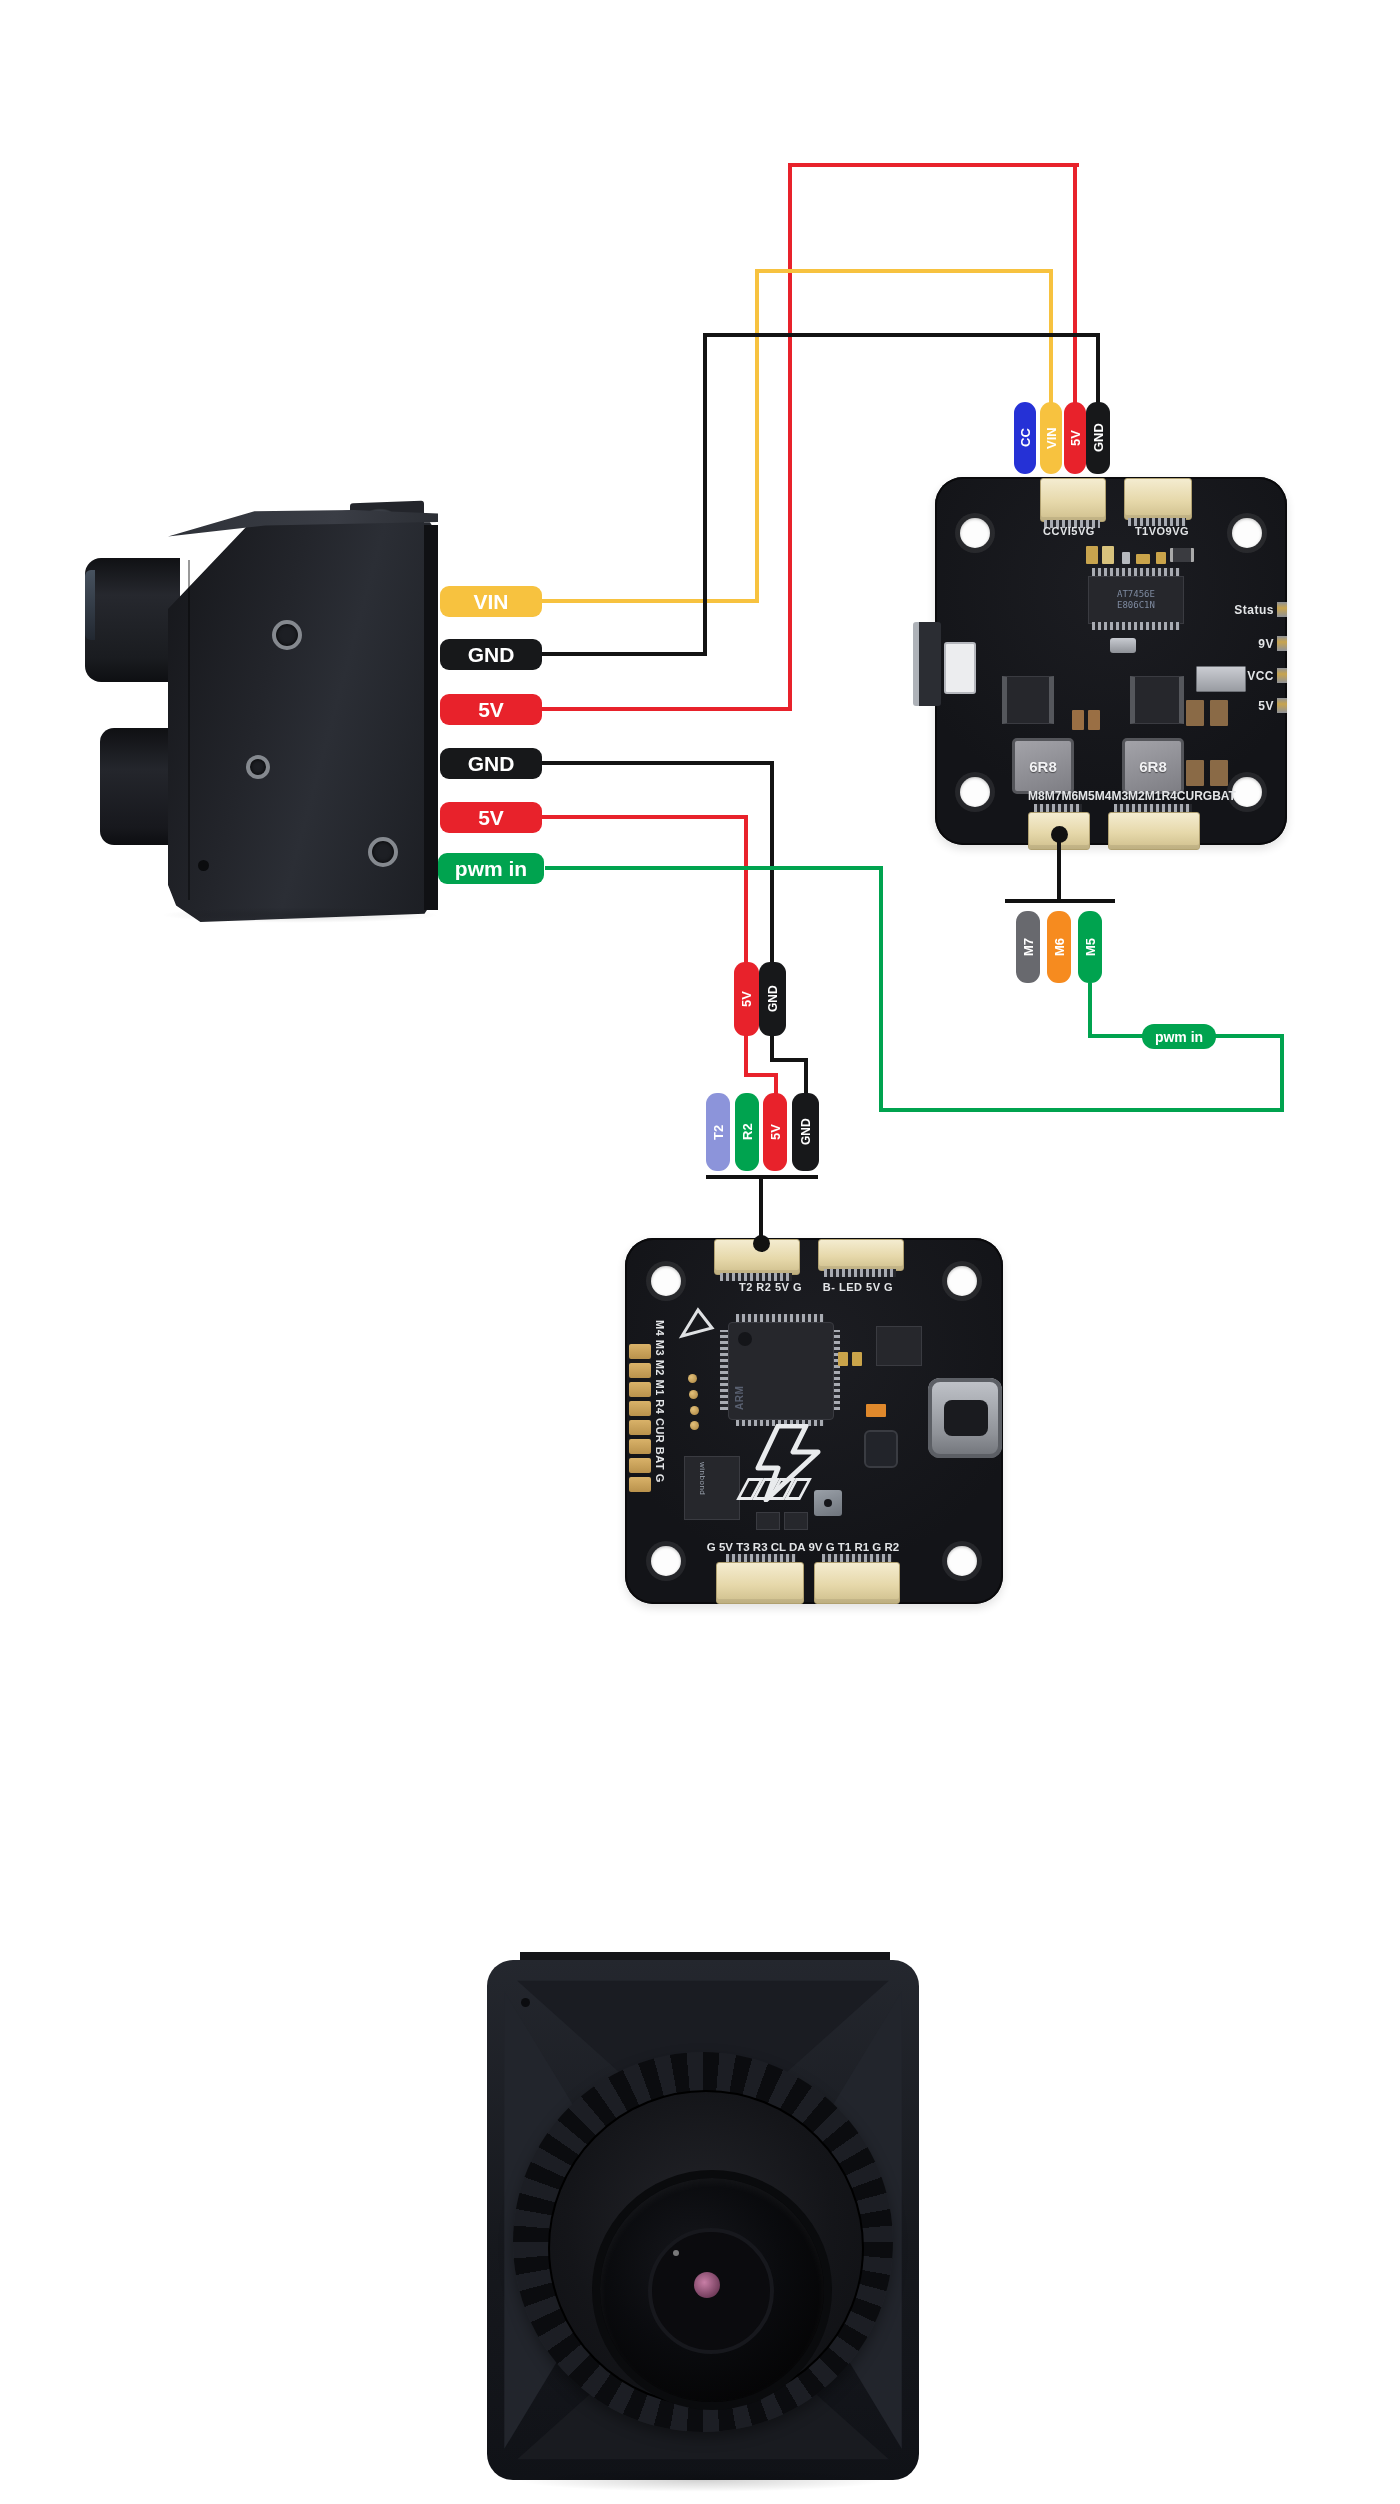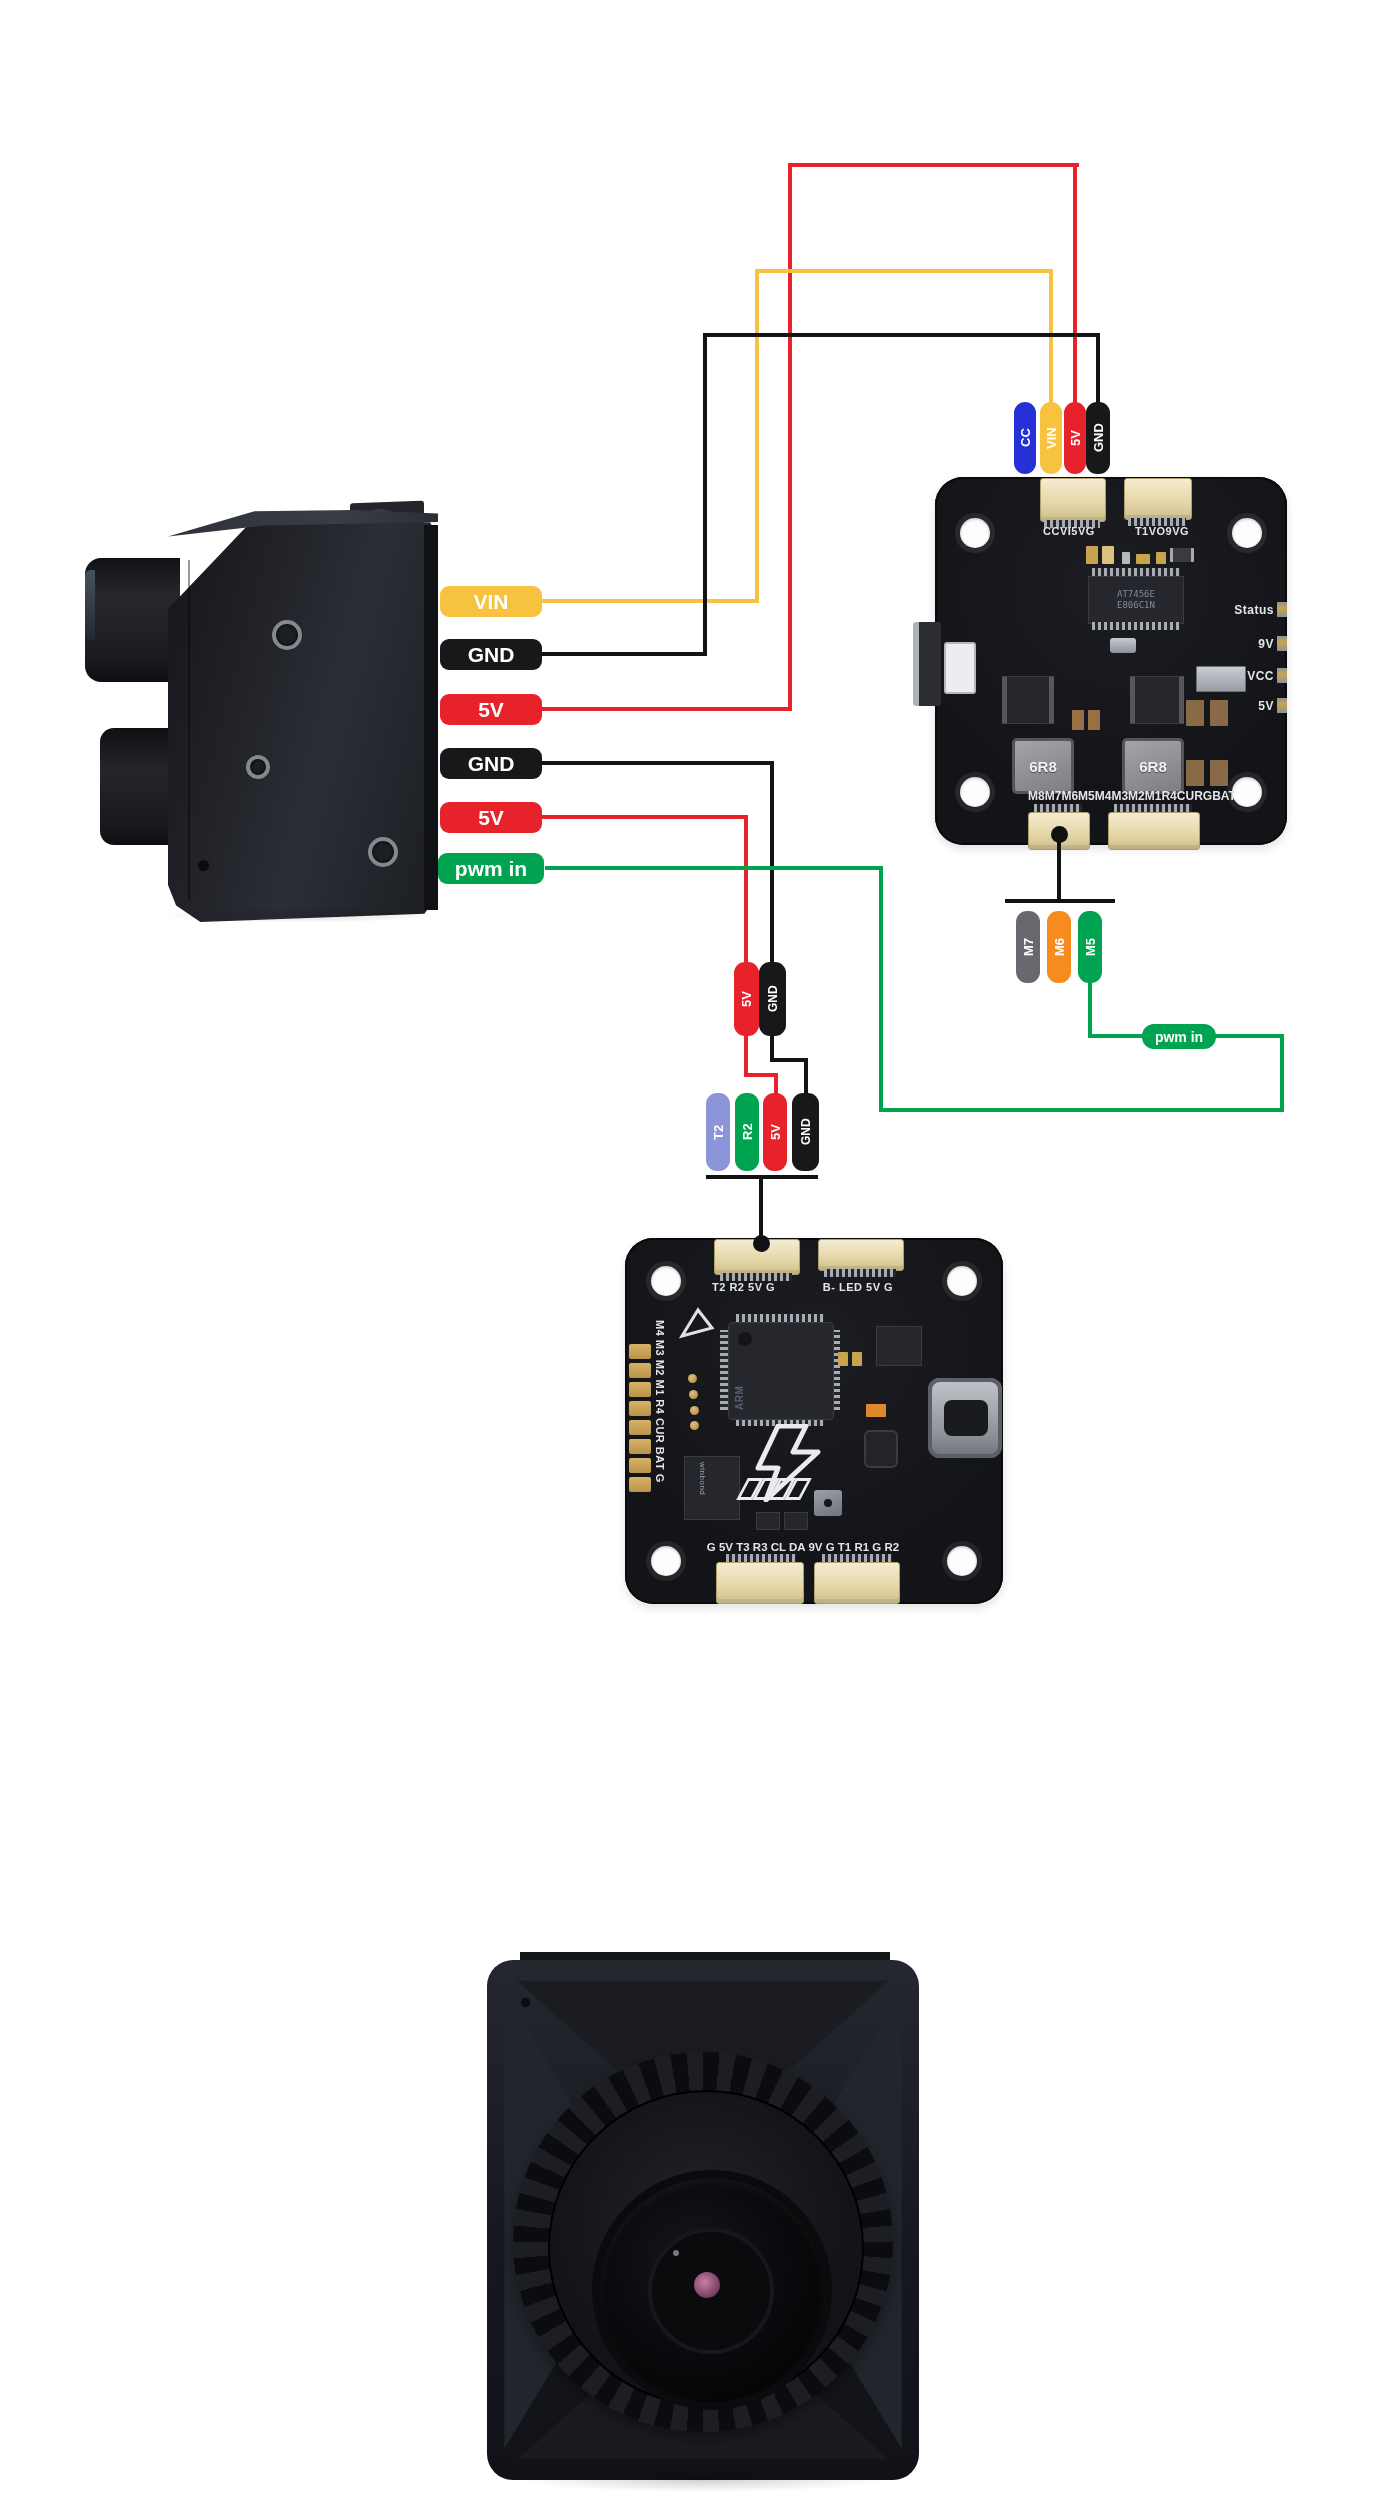--- a/index.html
+++ b/index.html
@@ -240,21 +240,21 @@
   <div class="board" style="left:625px;top:1238px;width:378px;height:366px"></div>
   <div class="hole" style="left:651px;top:1266px;width:30px;height:30px;z-index:2"></div>
   <div class="hole" style="left:947px;top:1266px;width:30px;height:30px;z-index:2"></div>
   <div class="hole" style="left:651px;top:1546px;width:30px;height:30px;z-index:2"></div>
   <div class="hole" style="left:947px;top:1546px;width:30px;height:30px;z-index:2"></div>
 
   <div class="conn" style="left:714px;top:1239px;width:84px;height:34px;z-index:2"></div>
   <div class="conn" style="left:818px;top:1239px;width:84px;height:30px;z-index:2"></div>
   <div class="comb" style="left:720px;top:1273px;width:72px;height:8px;z-index:2"></div>
   <div class="comb" style="left:824px;top:1269px;width:72px;height:8px;z-index:2"></div>
-  <div class="silk" style="left:712px;top:1281px;width:90px;text-align:left;font-size:11px">T2 R2 5V G</div>
+  <div class="silk" style="left:712px;top:1281px;width:90px;text-align:right;font-size:11px">T2 R2 5V G</div>
   <div class="silk" style="left:808px;top:1281px;width:100px;text-align:center;font-size:11px">B- LED 5V G</div>
 
   <svg class="abs" style="left:678px;top:1306px;z-index:2" width="40" height="40" viewBox="0 0 40 40">
     <polygon points="4,30 20,4 34,22" fill="none" stroke="#dfe1e3" stroke-width="3"></polygon>
   </svg>
 
   <div class="goldpad" style="left:629px;top:1344px;z-index:2"></div>
   <div class="goldpad" style="left:629px;top:1363px;z-index:2"></div>
   <div class="goldpad" style="left:629px;top:1382px;z-index:2"></div>
   <div class="goldpad" style="left:629px;top:1401px;z-index:2"></div>

